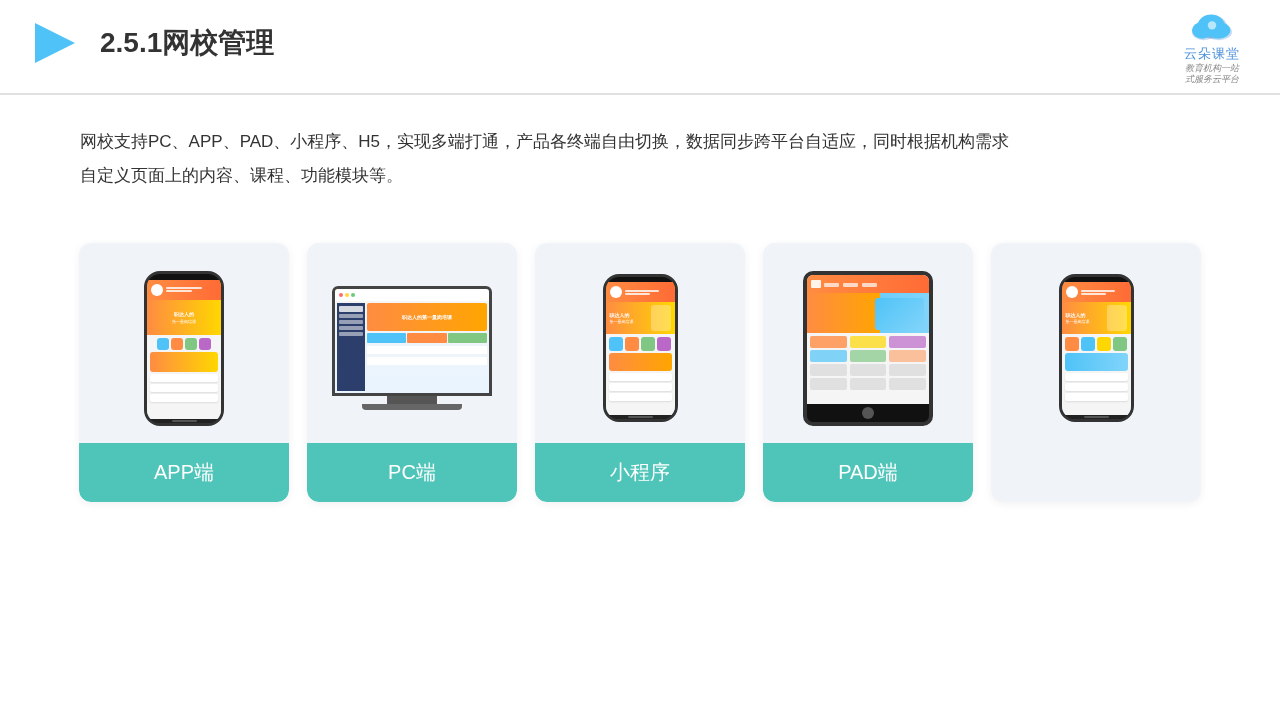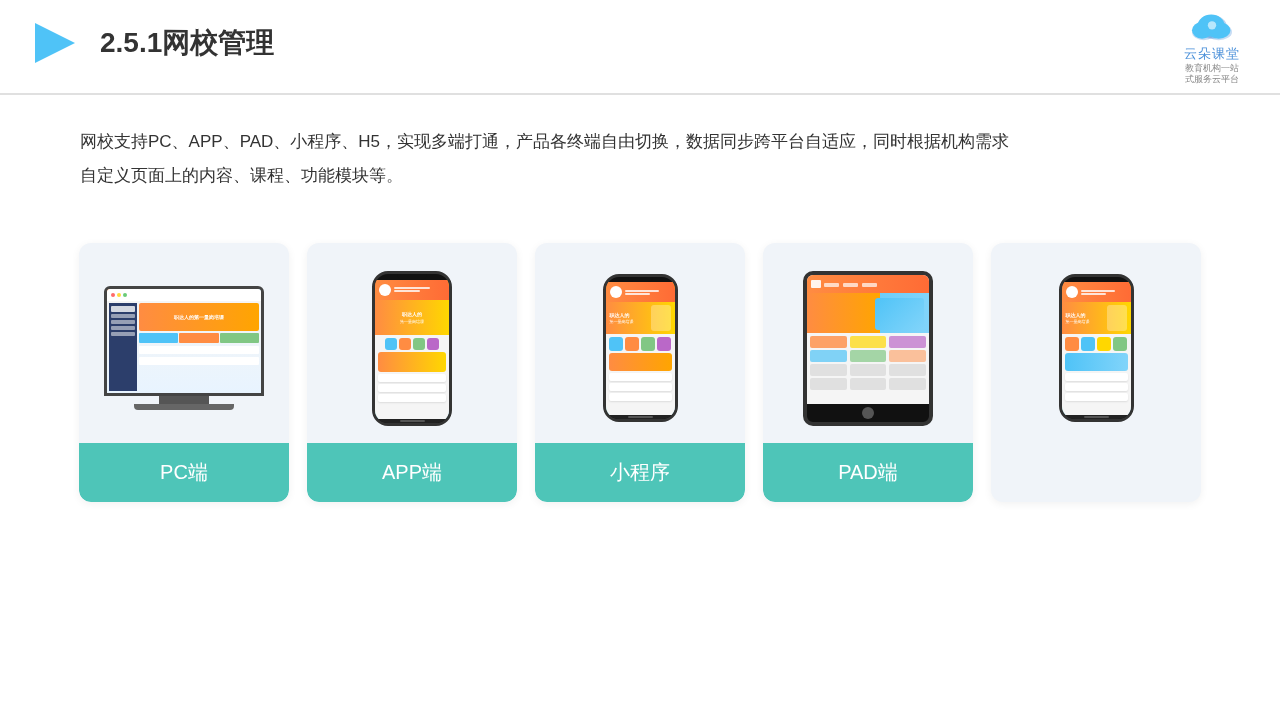--- a/index.html
+++ b/index.html
@@ -47,20 +47,21 @@
       font-size: 13px;
       color: #4a90d9;
       letter-spacing: 1px;
       margin-top: 2px;
     }
     .brand-tagline {
       font-size: 9px;
       color: #888;
       text-align: center;
       line-height: 1.3;
+      font-style: italic;
     }
 
     
     .description {
       padding: 30px 80px 20px 80px;
       font-size: 17px;
       color: #333;
       line-height: 2;
       max-width: 1100px;
     }
@@ -397,20 +398,59 @@
       <circle cx="30" cy="20" r="5" fill="#fff" opacity="0.6"></circle>
     </svg>
     <span class="brand-name">云朵课堂</span>
     <span class="brand-tagline">教育机构一站<br>式服务云平台</span>
   </div>
 </div>
 
 <div class="description">网校支持PC、APP、PAD、小程序、H5，实现多端打通，产品各终端自由切换，数据同步跨平台自适应，同时根据机构需求自定义页面上的内容、课程、功能模块等。</div>
 
 <div class="cards-container">
+
+  <div class="device-card">
+    <div class="device-image-area">
+      <div class="phone-mockup">
+        <div class="phone-notch"></div>
+        <div class="phone-screen">
+          <div class="phone-screen-header">
+            <div class="phone-avatar"></div>
+            <div class="phone-header-text">
+              <div class="phone-header-line" style="width:70%"></div>
+              <div class="phone-header-line" style="width:50%"></div>
+            </div>
+          </div>
+          <div style="height:35px;background:linear-gradient(90deg,#ff8c42,#ffd700);display:flex;align-items:center;justify-content:center;padding:3px;">
+            <div style="text-align:center;display:flex;flex-direction:column;gap:2px;">
+              <div style="font-size:5px;color:#fff;font-weight:bold;text-align:center">职达人的</div>
+              <div style="font-size:4px;color:#fff;text-align:center">第一量岗培课</div>
+            </div>
+          </div>
+          <div class="phone-content">
+            <div class="phone-icons-row">
+              <div class="phone-icon-mini" style="background:#4fc3f7"></div>
+              <div class="phone-icon-mini" style="background:#ff8c42"></div>
+              <div class="phone-icon-mini" style="background:#81c784"></div>
+              <div class="phone-icon-mini" style="background:#ba68c8"></div>
+            </div>
+            <div class="phone-banner" style="background:linear-gradient(90deg,#ff8c42,#ffd700);height:20px;border-radius:3px;"></div>
+            <div class="phone-list-item"></div>
+            <div class="phone-list-item"></div>
+            <div class="phone-list-item"></div>
+          </div>
+        </div>
+        <div class="phone-home-bar">
+          <div class="phone-home-line"></div>
+        </div>
+      </div>
+    </div>
+    <button class="device-label-btn">APP端</button>
+  </div>
 
   <div class="device-card">
     <div class="device-image-area">
       <div class="pc-mockup">
         <div class="pc-monitor">
           <div class="pc-screen">
             <div class="pc-screen-bar">
               <div class="pc-screen-dot" style="background:#ff6b6b"></div>
               <div class="pc-screen-dot" style="background:#ffd93d"></div>
               <div class="pc-screen-dot" style="background:#6bcb77"></div>
@@ -440,55 +480,99 @@
         </div>
         <div class="pc-stand"></div>
         <div class="pc-base"></div>
       </div>
     </div>
     <button class="device-label-btn">PC端</button>
   </div>
 
   <div class="device-card">
     <div class="device-image-area">
-      <div class="phone-mockup">
-        <div class="phone-notch"></div>
+      <div class="phone-mockup" style="width:75px;height:148px;">
+        <div class="phone-notch" style="width:25px;height:5px;"></div>
         <div class="phone-screen">
           <div class="phone-screen-header">
             <div class="phone-avatar"></div>
             <div class="phone-header-text">
-              <div class="phone-header-line" style="width:70%"></div>
-              <div class="phone-header-line" style="width:50%"></div>
-            </div>
-          </div>
-          <div style="height:35px;background:linear-gradient(90deg,#ff8c42,#ffd700);display:flex;align-items:center;justify-content:center;padding:3px;">
-            <div style="text-align:center;display:flex;flex-direction:column;gap:2px;">
-              <div style="font-size:5px;color:#fff;font-weight:bold;text-align:center">职达人的</div>
-              <div style="font-size:4px;color:#fff;text-align:center">第一量岗培课</div>
-            </div>
+              <div class="phone-header-line" style="width:75%"></div>
+              <div class="phone-header-line" style="width:55%"></div>
+            </div>
+          </div>
+          <div style="height:32px;background:linear-gradient(90deg,#ff8c42,#ffd700);display:flex;align-items:center;padding:3px 4px;gap:4px;">
+            <div style="display:flex;flex-direction:column;gap:1px;flex:1">
+              <div style="font-size:5px;color:#fff;font-weight:bold">职达人的</div>
+              <div style="font-size:4px;color:#fff">第一量岗培课</div>
+            </div>
+            <div style="width:20px;height:26px;background:rgba(255,255,255,0.3);border-radius:3px;"></div>
           </div>
           <div class="phone-content">
-            <div class="phone-icons-row">
-              <div class="phone-icon-mini" style="background:#4fc3f7"></div>
-              <div class="phone-icon-mini" style="background:#ff8c42"></div>
-              <div class="phone-icon-mini" style="background:#81c784"></div>
-              <div class="phone-icon-mini" style="background:#ba68c8"></div>
-            </div>
-            <div class="phone-banner" style="background:linear-gradient(90deg,#ff8c42,#ffd700);height:20px;border-radius:3px;"></div>
+            <div style="display:flex;gap:2px;justify-content:space-around;">
+              <div style="width:14px;height:14px;border-radius:3px;background:#4fc3f7;"></div>
+              <div style="width:14px;height:14px;border-radius:3px;background:#ff8c42;"></div>
+              <div style="width:14px;height:14px;border-radius:3px;background:#81c784;"></div>
+              <div style="width:14px;height:14px;border-radius:3px;background:#ba68c8;"></div>
+            </div>
+            <div style="height:18px;background:linear-gradient(90deg,#ff8c42,#ffa500);border-radius:3px;"></div>
             <div class="phone-list-item"></div>
             <div class="phone-list-item"></div>
             <div class="phone-list-item"></div>
           </div>
         </div>
         <div class="phone-home-bar">
           <div class="phone-home-line"></div>
         </div>
       </div>
     </div>
-    <button class="device-label-btn">APP端</button>
+    <button class="device-label-btn">小程序</button>
+  </div>
+
+  <div class="device-card">
+    <div class="device-image-area">
+      <div class="tablet-mockup">
+        <div class="tablet-screen">
+          <div class="tablet-header">
+            <div class="tablet-logo-mini"></div>
+            <div class="tablet-nav-items">
+              <div class="tablet-nav-item"></div>
+              <div class="tablet-nav-item"></div>
+              <div class="tablet-nav-item"></div>
+            </div>
+          </div>
+          <div class="tablet-hero">
+            <div class="tablet-hero-orange"></div>
+            <div style="position:absolute;right:5px;top:5px;width:40%;height:80%;background:linear-gradient(135deg,#4fc3f7,#81d4fa);border-radius:3px;"></div>
+          </div>
+          <div class="tablet-content">
+            <div class="tablet-col">
+              <div class="tablet-card" style="background:#ff8c42;opacity:0.8"></div>
+              <div class="tablet-card" style="background:#4fc3f7;opacity:0.7"></div>
+              <div class="tablet-card"></div>
+              <div class="tablet-card"></div>
+            </div>
+            <div class="tablet-col">
+              <div class="tablet-card" style="background:#ffd700;opacity:0.7"></div>
+              <div class="tablet-card" style="background:#81c784;opacity:0.7"></div>
+              <div class="tablet-card"></div>
+              <div class="tablet-card"></div>
+            </div>
+            <div class="tablet-col">
+              <div class="tablet-card" style="background:#ba68c8;opacity:0.7"></div>
+              <div class="tablet-card" style="background:#ff8c42;opacity:0.5"></div>
+              <div class="tablet-card"></div>
+              <div class="tablet-card"></div>
+            </div>
+          </div>
+        </div>
+        <div class="tablet-home-button"></div>
+      </div>
+    </div>
+    <button class="device-label-btn">PAD端</button>
   </div>
 
   <div class="device-card">
     <div class="device-image-area">
       <div class="phone-mockup" style="width:75px;height:148px;">
         <div class="phone-notch" style="width:25px;height:5px;"></div>
         <div class="phone-screen">
           <div class="phone-screen-header">
             <div class="phone-avatar"></div>
             <div class="phone-header-text">
@@ -498,103 +582,20 @@
           </div>
           <div style="height:32px;background:linear-gradient(90deg,#ff8c42,#ffd700);display:flex;align-items:center;padding:3px 4px;gap:4px;">
             <div style="display:flex;flex-direction:column;gap:1px;flex:1">
               <div style="font-size:5px;color:#fff;font-weight:bold">职达人的</div>
               <div style="font-size:4px;color:#fff">第一量岗培课</div>
             </div>
             <div style="width:20px;height:26px;background:rgba(255,255,255,0.3);border-radius:3px;"></div>
           </div>
           <div class="phone-content">
             <div style="display:flex;gap:2px;justify-content:space-around;">
-              <div style="width:14px;height:14px;border-radius:3px;background:#4fc3f7;"></div>
-              <div style="width:14px;height:14px;border-radius:3px;background:#ff8c42;"></div>
-              <div style="width:14px;height:14px;border-radius:3px;background:#81c784;"></div>
-              <div style="width:14px;height:14px;border-radius:3px;background:#ba68c8;"></div>
-            </div>
-            <div style="height:18px;background:linear-gradient(90deg,#ff8c42,#ffa500);border-radius:3px;"></div>
-            <div class="phone-list-item"></div>
-            <div class="phone-list-item"></div>
-            <div class="phone-list-item"></div>
-          </div>
-        </div>
-        <div class="phone-home-bar">
-          <div class="phone-home-line"></div>
-        </div>
-      </div>
-    </div>
-    <button class="device-label-btn">小程序</button>
-  </div>
-
-  <div class="device-card">
-    <div class="device-image-area">
-      <div class="tablet-mockup">
-        <div class="tablet-screen">
-          <div class="tablet-header">
-            <div class="tablet-logo-mini"></div>
-            <div class="tablet-nav-items">
-              <div class="tablet-nav-item"></div>
-              <div class="tablet-nav-item"></div>
-              <div class="tablet-nav-item"></div>
-            </div>
-          </div>
-          <div class="tablet-hero">
-            <div class="tablet-hero-orange"></div>
-            <div style="position:absolute;right:5px;top:5px;width:40%;height:80%;background:linear-gradient(135deg,#4fc3f7,#81d4fa);border-radius:3px;"></div>
-          </div>
-          <div class="tablet-content">
-            <div class="tablet-col">
-              <div class="tablet-card" style="background:#ff8c42;opacity:0.8"></div>
-              <div class="tablet-card" style="background:#4fc3f7;opacity:0.7"></div>
-              <div class="tablet-card"></div>
-              <div class="tablet-card"></div>
-            </div>
-            <div class="tablet-col">
-              <div class="tablet-card" style="background:#ffd700;opacity:0.7"></div>
-              <div class="tablet-card" style="background:#81c784;opacity:0.7"></div>
-              <div class="tablet-card"></div>
-              <div class="tablet-card"></div>
-            </div>
-            <div class="tablet-col">
-              <div class="tablet-card" style="background:#ba68c8;opacity:0.7"></div>
-              <div class="tablet-card" style="background:#ff8c42;opacity:0.5"></div>
-              <div class="tablet-card"></div>
-              <div class="tablet-card"></div>
-            </div>
-          </div>
-        </div>
-        <div class="tablet-home-button"></div>
-      </div>
-    </div>
-    <button class="device-label-btn">PAD端</button>
-  </div>
-
-  <div class="device-card">
-    <div class="device-image-area">
-      <div class="phone-mockup" style="width:75px;height:148px;">
-        <div class="phone-notch" style="width:25px;height:5px;"></div>
-        <div class="phone-screen">
-          <div class="phone-screen-header">
-            <div class="phone-avatar"></div>
-            <div class="phone-header-text">
-              <div class="phone-header-line" style="width:75%"></div>
-              <div class="phone-header-line" style="width:55%"></div>
-            </div>
-          </div>
-          <div style="height:32px;background:linear-gradient(90deg,#ff8c42,#ffd700);display:flex;align-items:center;padding:3px 4px;gap:4px;">
-            <div style="display:flex;flex-direction:column;gap:1px;flex:1">
-              <div style="font-size:5px;color:#fff;font-weight:bold">职达人的</div>
-              <div style="font-size:4px;color:#fff">第一量岗培课</div>
-            </div>
-            <div style="width:20px;height:26px;background:rgba(255,255,255,0.3);border-radius:3px;"></div>
-          </div>
-          <div class="phone-content">
-            <div style="display:flex;gap:2px;justify-content:space-around;">
               <div style="width:14px;height:14px;border-radius:3px;background:#ff8c42;"></div>
               <div style="width:14px;height:14px;border-radius:3px;background:#4fc3f7;"></div>
               <div style="width:14px;height:14px;border-radius:3px;background:#ffd700;"></div>
               <div style="width:14px;height:14px;border-radius:3px;background:#81c784;"></div>
             </div>
             <div style="height:18px;background:linear-gradient(90deg,#4fc3f7,#81d4fa);border-radius:3px;"></div>
             <div class="phone-list-item"></div>
             <div class="phone-list-item"></div>
             <div class="phone-list-item"></div>
           </div>

